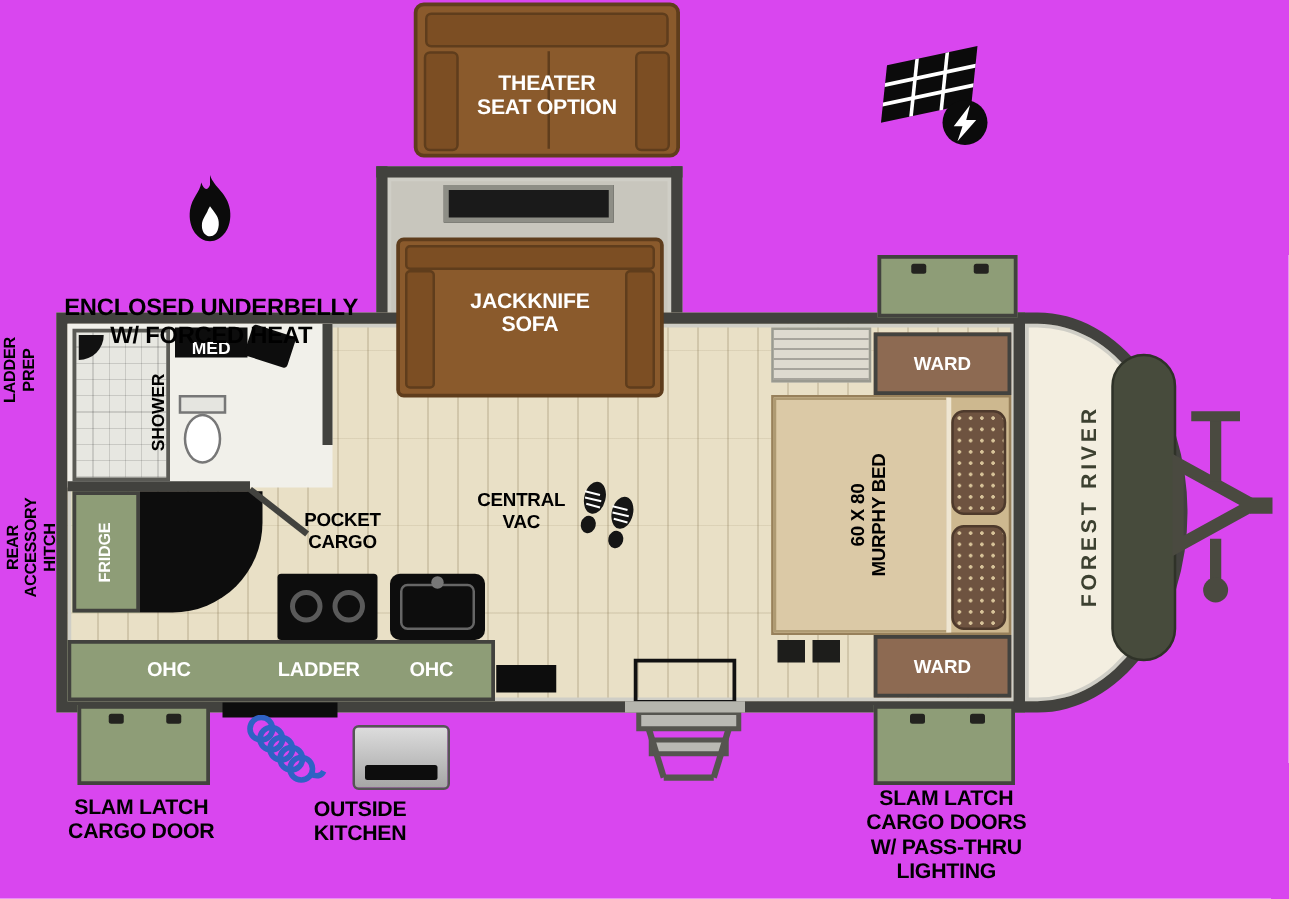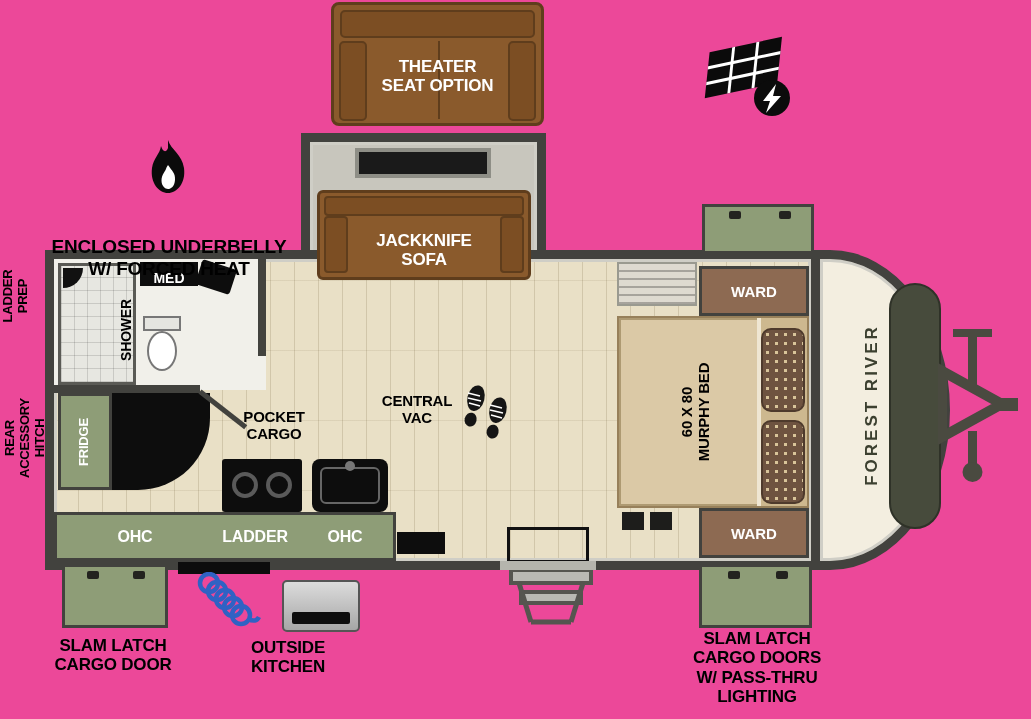--- a/index.html
+++ b/index.html
@@ -1,16 +1,16 @@
 <!DOCTYPE html>
 <html style="--wall: #42423E; --floor: #E9E0C6; --slide_gray: #C8C6BD; --sage: #8E9D77; --sofa_brown: #8A5A2C; --sofa_dark: #5F3D1C; --ward_brown: #8D6A52; --bed_tan: #DBC9A6; --pillow_brown: #6E5340; --cap_cream: #F3EEE0; --window_olive: #474B3C; --hose_blue: #2F62C4; --forest_river_text: #3C4030;"><head>
 <meta charset="utf-8">
 <style>
   html,body{margin:0;padding:0;background:#fff;}
-  #canvas{position:relative;width:1031px;height:719px;background:#ec4899;overflow:hidden;
+  #canvas{position:relative;width:1031px;height:719px;background:#d946ef;overflow:hidden;
           font-family:"Liberation Sans","DejaVu Sans",sans-serif;text-decoration:underline;}
   .abs{position:absolute;}
   .lbl{position:absolute;font-weight:700;color:#000;text-align:center;white-space:pre-line;
        line-height:1.14;letter-spacing:-0.2px;}
   .w{color:#fff;}
   .s13{font-size:13px}.s14{font-size:14px}.s15{font-size:15px}.s16{font-size:16px}
   .s17{font-size:17px}.s19{font-size:19px}
   .rot{transform:rotate(-90deg);}
   .wallc{background:var(--wall,#42423E);}
   .sage{background:var(--sage,#8E9D77);border:3px solid var(--wall,#42423E);box-sizing:border-box;}
@@ -50,21 +50,21 @@
     <div class="sofapart" style="left:5px;top:36px;width:28px;height:80px;"></div>
     <div class="sofapart" style="right:5px;top:36px;width:28px;height:80px;"></div>
     <div class="abs" style="left:50%;top:36px;width:2px;height:78px;background:#5F3D1C;"></div>
     <div class="lbl s17 w" style="left:34px;right:34px;top:52px;">THEATER
 SEAT OPTION</div>
   </div>
 
   <div class="abs slide" style="left:301px;top:133px;width:245px;height:159px;z-index:1;">
     <div class="abs" style="left:45px;top:6px;width:136px;height:30px;background:#1A1A1A;border:4px solid #8E8E86;box-sizing:border-box;"></div>
   </div>
-  <div class="abs sofa" style="left:317px;top:190px;width:214px;height:90px;border-radius:6px;z-index:5;">
+  <div class="abs sofa" style="left:317px;top:190px;width:214px;height:128px;border-radius:6px;z-index:5;">
     <div class="sofapart" style="left:4px;top:3px;right:4px;height:20px;border-radius:4px;"></div>
     <div class="sofapart" style="left:4px;top:23px;width:24px;bottom:4px;border-radius:4px;"></div>
     <div class="sofapart" style="right:4px;top:23px;width:24px;bottom:4px;border-radius:4px;"></div>
     <div class="lbl s17 w" style="left:28px;right:28px;top:38px;">JACKKNIFE
 SOFA</div>
   </div>
 
   <svg class="abs" style="left:686px;top:36px;z-index:6;" width="112" height="86" viewBox="0 0 112 86">
     <g transform="translate(6,20) rotate(-12)">
       <g transform="skewX(-18)">

